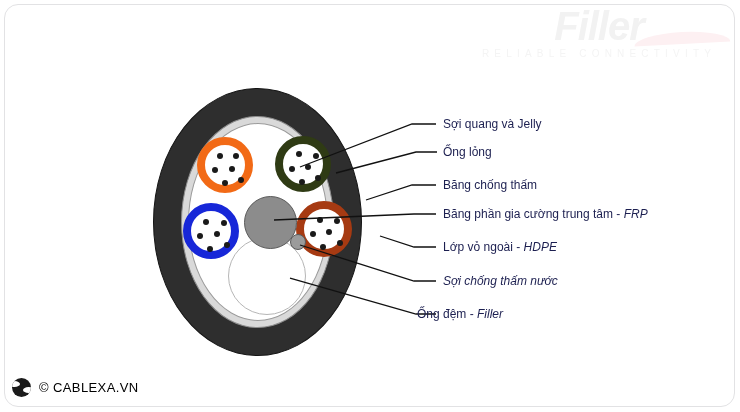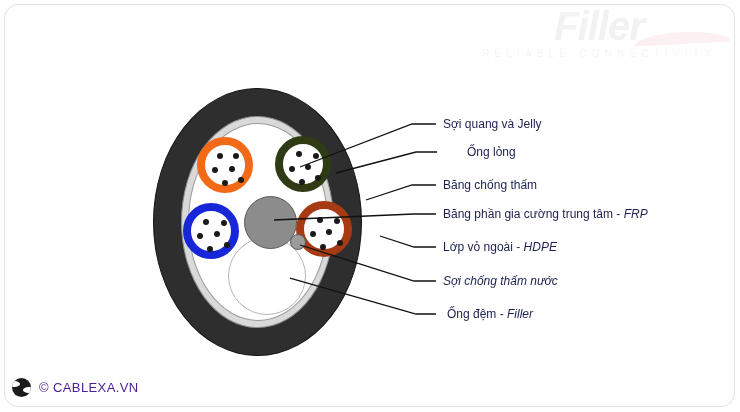--- a/index.html
+++ b/index.html
@@ -99,21 +99,21 @@
     position: absolute;
     width: 11px;
     height: 6px;
     background: #ffffff;
     border-radius: 50%;
   }
   #footer-logo::before { left: -3px; top: 3.5px; }
   #footer-logo::after  { right: -3px; bottom: 3.5px; }
   #footer-text {
     font-size: 13px;
-    color: #4c1d95;
+    color: #000000;
     letter-spacing: 0.4px;
     white-space: nowrap;
   }
 
   
   #cable { position: absolute; left: 150px; top: 82px; width: 212px; height: 272px; }
   .ring {
     position: absolute;
     border-radius: 50%;
     box-sizing: border-box;
@@ -277,30 +277,30 @@
       <path d="M436,247 L414,247 L380,236"></path>
 
       <path d="M436,281 L414,281 L300,245"></path>
 
       <path d="M436,314 L416,314 L290,278"></path>
     </g>
   </svg>
 
   <div class="lbl" style="left:443px; top:117px;"><span>Sợi quang và Jelly</span><i></i></div>
 
-  <div class="lbl" style="left:467px; top:145px;"><span>Ống lỏng</span><i></i></div>
+  <div class="lbl" style="left:443px; top:145px;"><span>Ống lỏng</span><i></i></div>
 
   <div class="lbl" style="left:443px; top:178px;text-align:center;"><span>Băng chống thấm</span><i></i></div>
 
   <div class="lbl" style="left:443px; top:207px;"><span>Băng phần gia cường trung tâm - </span><i>FRP</i></div>
 
   <div class="lbl" style="left:443px; top:240px;text-align:right;"><span>Lớp vỏ ngoài - </span><i>HDPE</i></div>
 
   <div class="lbl" style="left:443px; top:274px;font-style:italic;"><span>Sợi chống thấm nước</span><i></i></div>
 
-  <div class="lbl" style="left:447px; top:307px;"><span>Ống đệm - </span><i>Filler</i></div>
+  <div class="lbl" style="left:417px; top:307px;"><span>Ống đệm - </span><i>Filler</i></div>
 
   <div id="footer">
     <div id="footer-logo"></div>
     <div id="footer-text">© CABLEXA.VN</div>
   </div>
 
 </div>
 
 </body></html>

